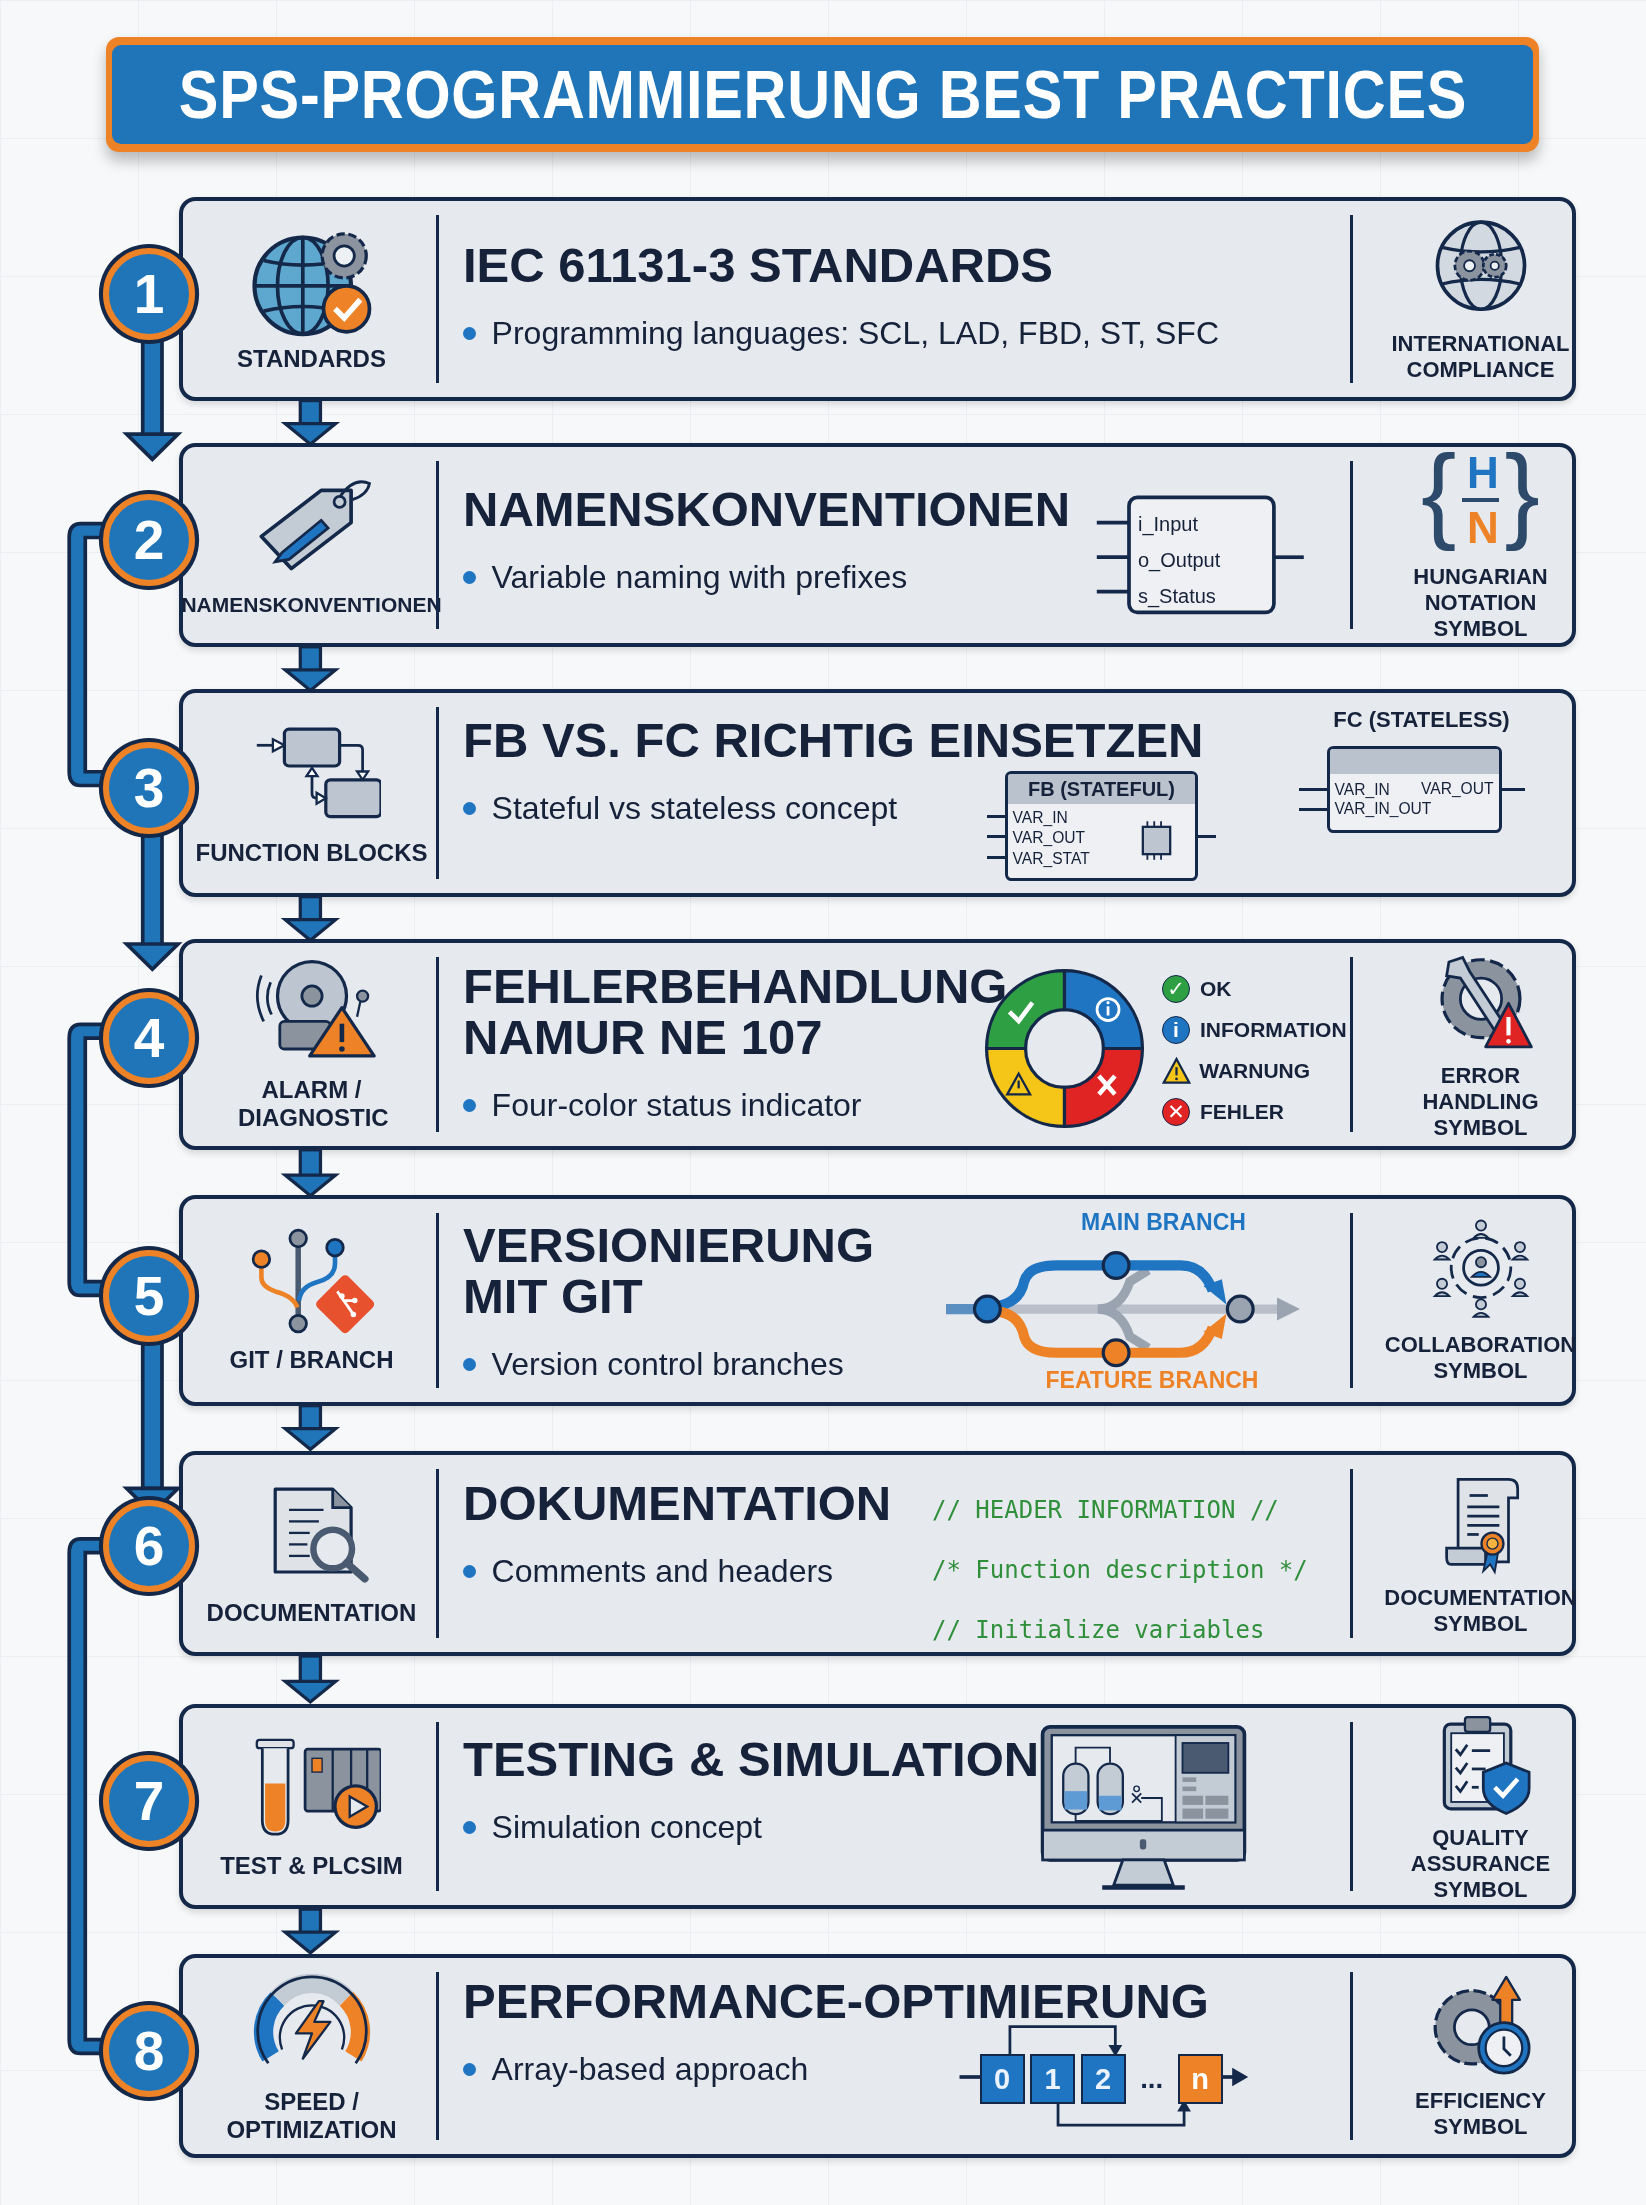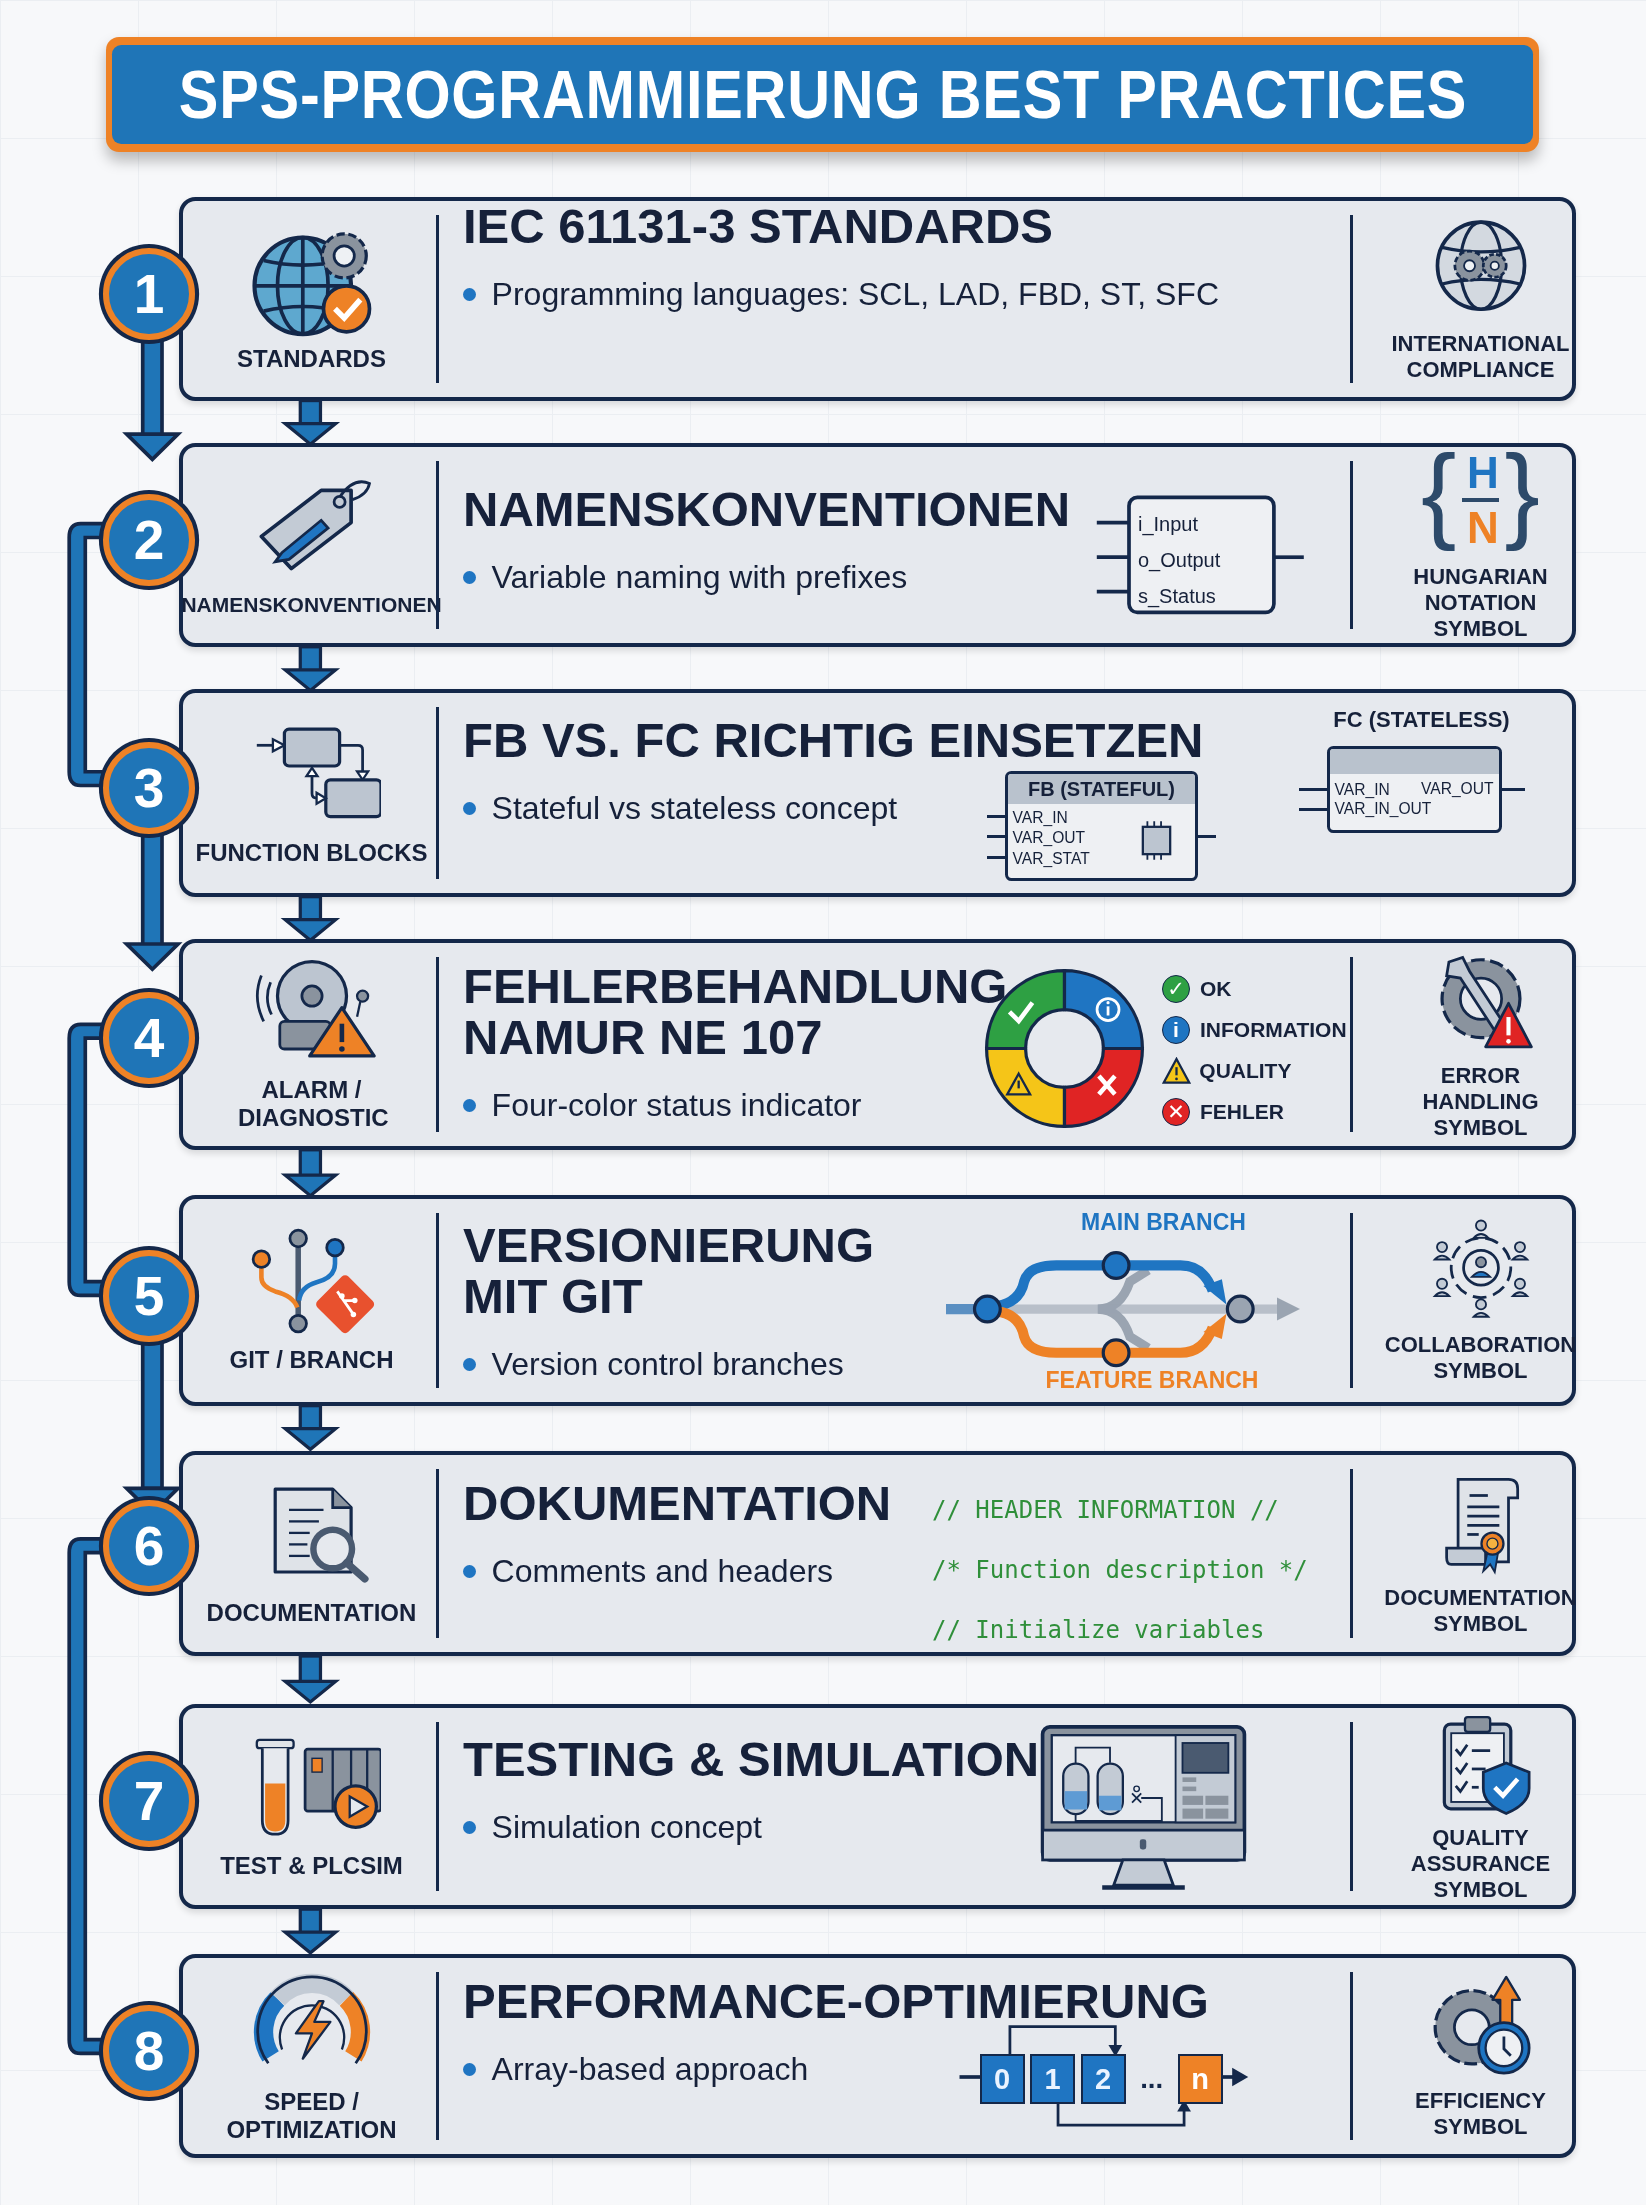--- a/index.html
+++ b/index.html
@@ -116,21 +116,21 @@
       <line x1="25" y1="130" x2="235" y2="130" stroke="#14284a" stroke-width="8"></line>
       <path d="M45 75 Q130 95 215 75 M45 185 Q130 165 215 185" fill="none" stroke="#14284a" stroke-width="8"></path>
       <circle cx="220" cy="65" r="48" fill="#8a939e" stroke="#14284a" stroke-width="7" stroke-dasharray="18 8"></circle>
       <circle cx="220" cy="65" r="22" fill="#eef1f4" stroke="#14284a" stroke-width="6"></circle>
       <circle cx="225" cy="180" r="50" fill="#ee8226" stroke="#14284a" stroke-width="8"></circle>
       <path d="M200 180 L220 200 L255 160" fill="none" stroke="#fff" stroke-width="12"></path>
     </svg>
     <div class="left-label">STANDARDS</div>
   </div>
   <div class="vdiv" style="left:253px"></div>
-  <div class="mid" style="">
+  <div class="mid" style="padding-top:39px">
     <div class="ctitle">IEC 61131-3 STANDARDS</div>
     <div class="bullet">
         <span class="dot"></span>
         <span>Programming languages: SCL, LAD, FBD, ST, SFC</span>
       </div>
   </div>
   <div class="vdiv" style="left:1167px"></div>
   <div class="right-sec">
     <svg class="right-icon" viewBox="0 0 240 230">
       <circle cx="120" cy="110" r="95" fill="#d3d9e0" stroke="#14284a" stroke-width="8"></circle>
@@ -304,21 +304,21 @@
       <span>INFORMATION</span>
       </div>
     <div style="display:flex;align-items:center;height:41px">
       <span style="width:29px;height:27.6px;margin-right:8.3px;display:inline-block">
           <svg width="29" height="27.6" viewBox="0 0 64 60">
             <polygon points="32,4 60,56 4,56" fill="#f5c518" stroke="#14284a" stroke-width="5"></polygon>
             <line x1="32" y1="22" x2="32" y2="40" stroke="#14284a" stroke-width="5"></line>
             <circle cx="32" cy="48" r="3" fill="#14284a"></circle>
           </svg>
         </span>
-      <span>QUALITY</span>
+      <span>WARNUNG</span>
       </div>
     <div style="display:flex;align-items:center;height:41px">
       <span style="width:26px;height:26px;border-radius:50%;background:#e02424;border:1.8px solid #14284a;color:#fff;text-align:center;line-height:26px;margin-right:10px">✕</span>
       <span>FEHLER</span>
       </div>
   </div>
   <div class="vdiv" style="left:1167px"></div>
   <div class="right-sec">
     <svg class="right-icon" viewBox="0 0 240 230">
       <circle cx="120" cy="110" r="85" fill="#8a939e" stroke="#14284a" stroke-width="7" stroke-dasharray="30 12"></circle>

